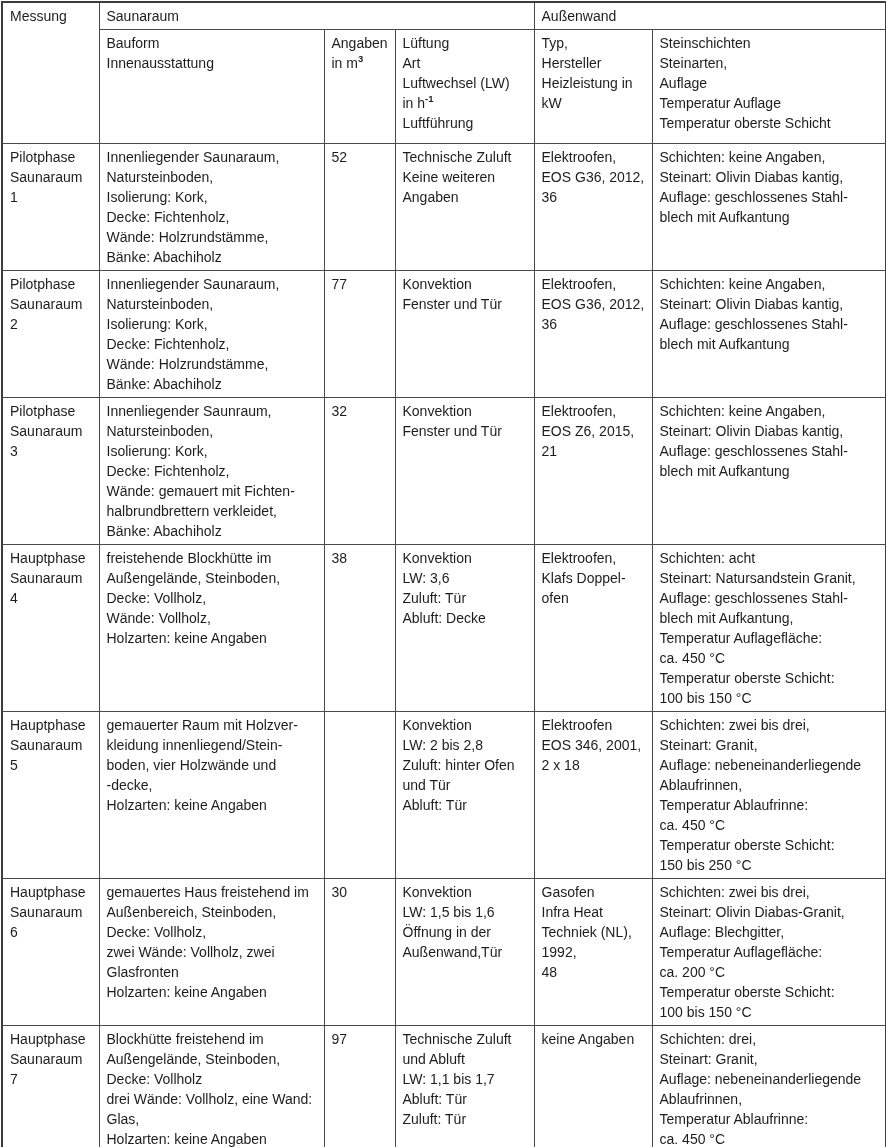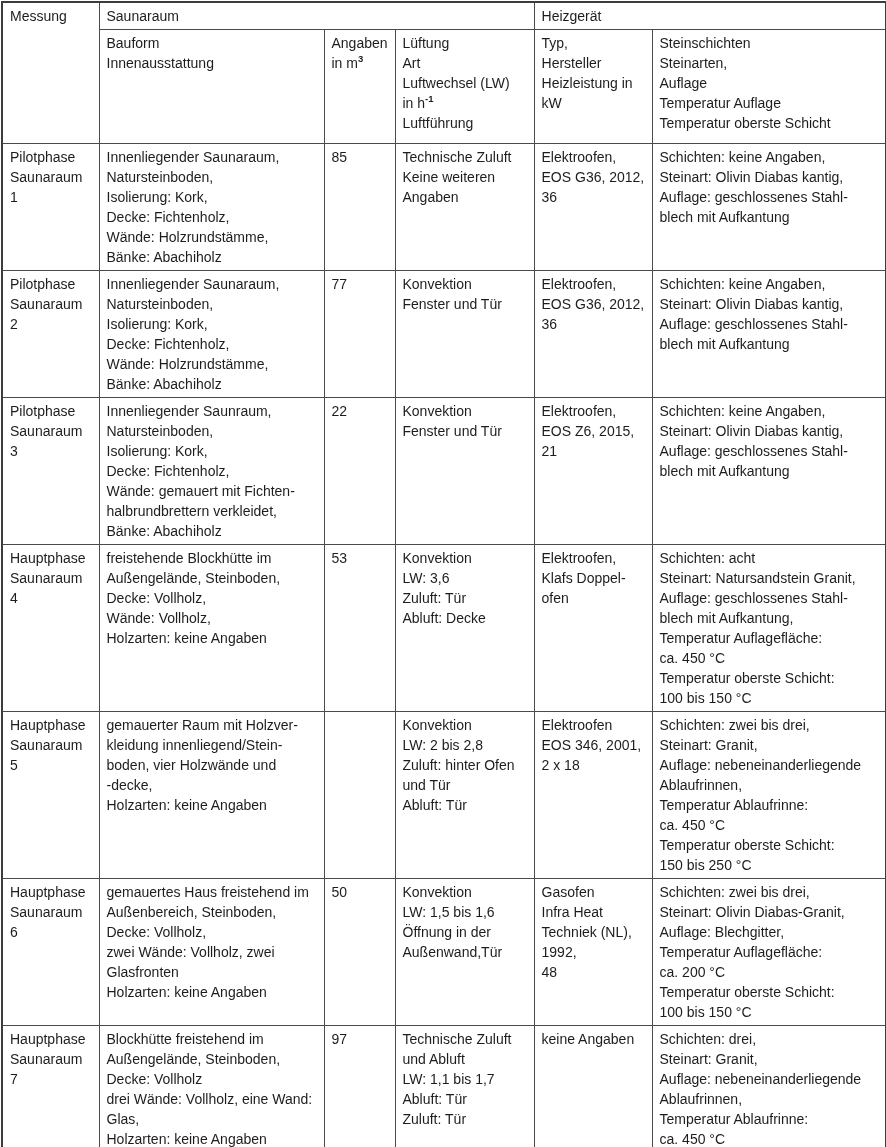--- a/index.html
+++ b/index.html
@@ -60,21 +60,21 @@
       <col style="width:225px">
       <col style="width:71px">
       <col style="width:139px">
       <col style="width:118px">
       <col style="width:234px">
     </colgroup>
     <thead>
       <tr class="group-row">
         <th rowspan="2" class="hb">Messung</th>
         <th colspan="3">Saunaraum</th>
-        <th colspan="2">Heizgerät</th>
+        <th colspan="2">Außenwand</th>
       </tr>
       <tr class="sub-row">
         <th class="hb">Bauform<br>Innenausstattung</th>
         <th class="hb">
           <span>Angaben</span><br>
           <span>in m</span><sup class="small">3</sup>
         </th>
         <th class="hb">
           <span>Lüftung<br>Art<br>Luftwechsel (LW)</span><br>
           <span>in h</span><sup class="small">-1</sup><br>
@@ -84,21 +84,21 @@
         <th class="hb">Steinschichten<br>Steinarten,<br>Auflage<br>Temperatur Auflage<br>Temperatur oberste Schicht</th>
       </tr>
     </thead>
     <tbody>
         <tr>
     <td>
       <span class="b">Pilotphase</span><br>
       <span class="b">Saunaraum</span> <span>1</span>
     </td>
     <td>Innenliegender Saunaraum,<br>Natursteinboden,<br>Isolierung: Kork,<br>Decke: Fichtenholz,<br>Wände: Holzrundstämme,<br>Bänke: Abachiholz</td>
-    <td>85</td>
+    <td>52</td>
     <td>Technische Zuluft<br>Keine weiteren<br>Angaben</td>
     <td>Elektroofen,<br>EOS G36, 2012,<br>36</td>
     <td>Schichten: keine Angaben,<br>Steinart: Olivin Diabas kantig,<br>Auflage: geschlossenes Stahl-<br>blech mit Aufkantung</td>
   </tr>
         <tr>
     <td>
       <span class="b">Pilotphase</span><br>
       <span class="b">Saunaraum</span> <span>2</span>
     </td>
     <td>Innenliegender Saunaraum,<br>Natursteinboden,<br>Isolierung: Kork,<br>Decke: Fichtenholz,<br>Wände: Holzrundstämme,<br>Bänke: Abachiholz</td>
@@ -106,32 +106,32 @@
     <td>Konvektion<br>Fenster und Tür</td>
     <td>Elektroofen,<br>EOS G36, 2012,<br>36</td>
     <td>Schichten: keine Angaben,<br>Steinart: Olivin Diabas kantig,<br>Auflage: geschlossenes Stahl-<br>blech mit Aufkantung</td>
   </tr>
         <tr>
     <td>
       <span class="b">Pilotphase</span><br>
       <span class="b">Saunaraum</span> <span>3</span>
     </td>
     <td>Innenliegender Saunraum,<br>Natursteinboden,<br>Isolierung: Kork,<br>Decke: Fichtenholz,<br>Wände: gemauert mit Fichten-<br>halbrundbrettern verkleidet,<br>Bänke: Abachiholz</td>
-    <td>22</td>
+    <td>32</td>
     <td>Konvektion<br>Fenster und Tür</td>
     <td>Elektroofen,<br>EOS Z6, 2015,<br>21</td>
     <td>Schichten: keine Angaben,<br>Steinart: Olivin Diabas kantig,<br>Auflage: geschlossenes Stahl-<br>blech mit Aufkantung</td>
   </tr>
         <tr>
     <td>
       <span class="b">Hauptphase</span><br>
       <span class="b">Saunaraum</span> <span>4</span>
     </td>
     <td>freistehende Blockhütte im<br>Außengelände, Steinboden,<br>Decke: Vollholz,<br>Wände: Vollholz,<br>Holzarten: keine Angaben</td>
-    <td>53</td>
+    <td>38</td>
     <td>Konvektion<br>LW: 3,6<br>Zuluft: Tür<br>Abluft: Decke</td>
     <td>Elektroofen,<br>Klafs Doppel-<br>ofen</td>
     <td>Schichten: acht<br>Steinart: Natursandstein Granit,<br>Auflage: geschlossenes Stahl-<br>blech mit Aufkantung,<br>Temperatur Auflagefläche:<br>ca. 450 °C<br>Temperatur oberste Schicht:<br>100 bis 150 °C</td>
   </tr>
         <tr>
     <td>
       <span class="b">Hauptphase</span><br>
       <span class="b">Saunaraum</span> <span>5</span>
     </td>
     <td>gemauerter Raum mit Holzver-<br>kleidung innenliegend/Stein-<br>boden, vier Holzwände und<br>-decke,<br>Holzarten: keine Angaben</td>
@@ -139,21 +139,21 @@
     <td>Konvektion<br>LW: 2 bis 2,8<br>Zuluft: hinter Ofen<br>und Tür<br>Abluft: Tür</td>
     <td>Elektroofen<br>EOS 346, 2001,<br>2 x 18</td>
     <td>Schichten: zwei bis drei,<br>Steinart: Granit,<br>Auflage: nebeneinanderliegende<br>Ablaufrinnen,<br>Temperatur Ablaufrinne:<br>ca. 450 °C<br>Temperatur oberste Schicht:<br>150 bis 250 °C</td>
   </tr>
         <tr>
     <td>
       <span class="b">Hauptphase</span><br>
       <span class="b">Saunaraum</span> <span>6</span>
     </td>
     <td>gemauertes Haus freistehend im<br>Außenbereich, Steinboden,<br>Decke: Vollholz,<br>zwei Wände: Vollholz, zwei<br>Glasfronten<br>Holzarten: keine Angaben</td>
-    <td>50</td>
+    <td>30</td>
     <td>Konvektion<br>LW: 1,5 bis 1,6<br>Öffnung in der<br>Außenwand,Tür</td>
     <td>Gasofen<br>Infra Heat<br>Techniek (NL),<br>1992,<br>48</td>
     <td>Schichten: zwei bis drei,<br>Steinart: Olivin Diabas-Granit,<br>Auflage: Blechgitter,<br>Temperatur Auflagefläche:<br>ca. 200 °C<br>Temperatur oberste Schicht:<br>100 bis 150 °C</td>
   </tr>
         <tr>
     <td>
       <span class="b">Hauptphase</span><br>
       <span class="b">Saunaraum</span> <span>7</span>
     </td>
     <td>Blockhütte freistehend im<br>Außengelände, Steinboden,<br>Decke: Vollholz<br>drei Wände: Vollholz, eine Wand:<br>Glas,<br>Holzarten: keine Angaben</td>

